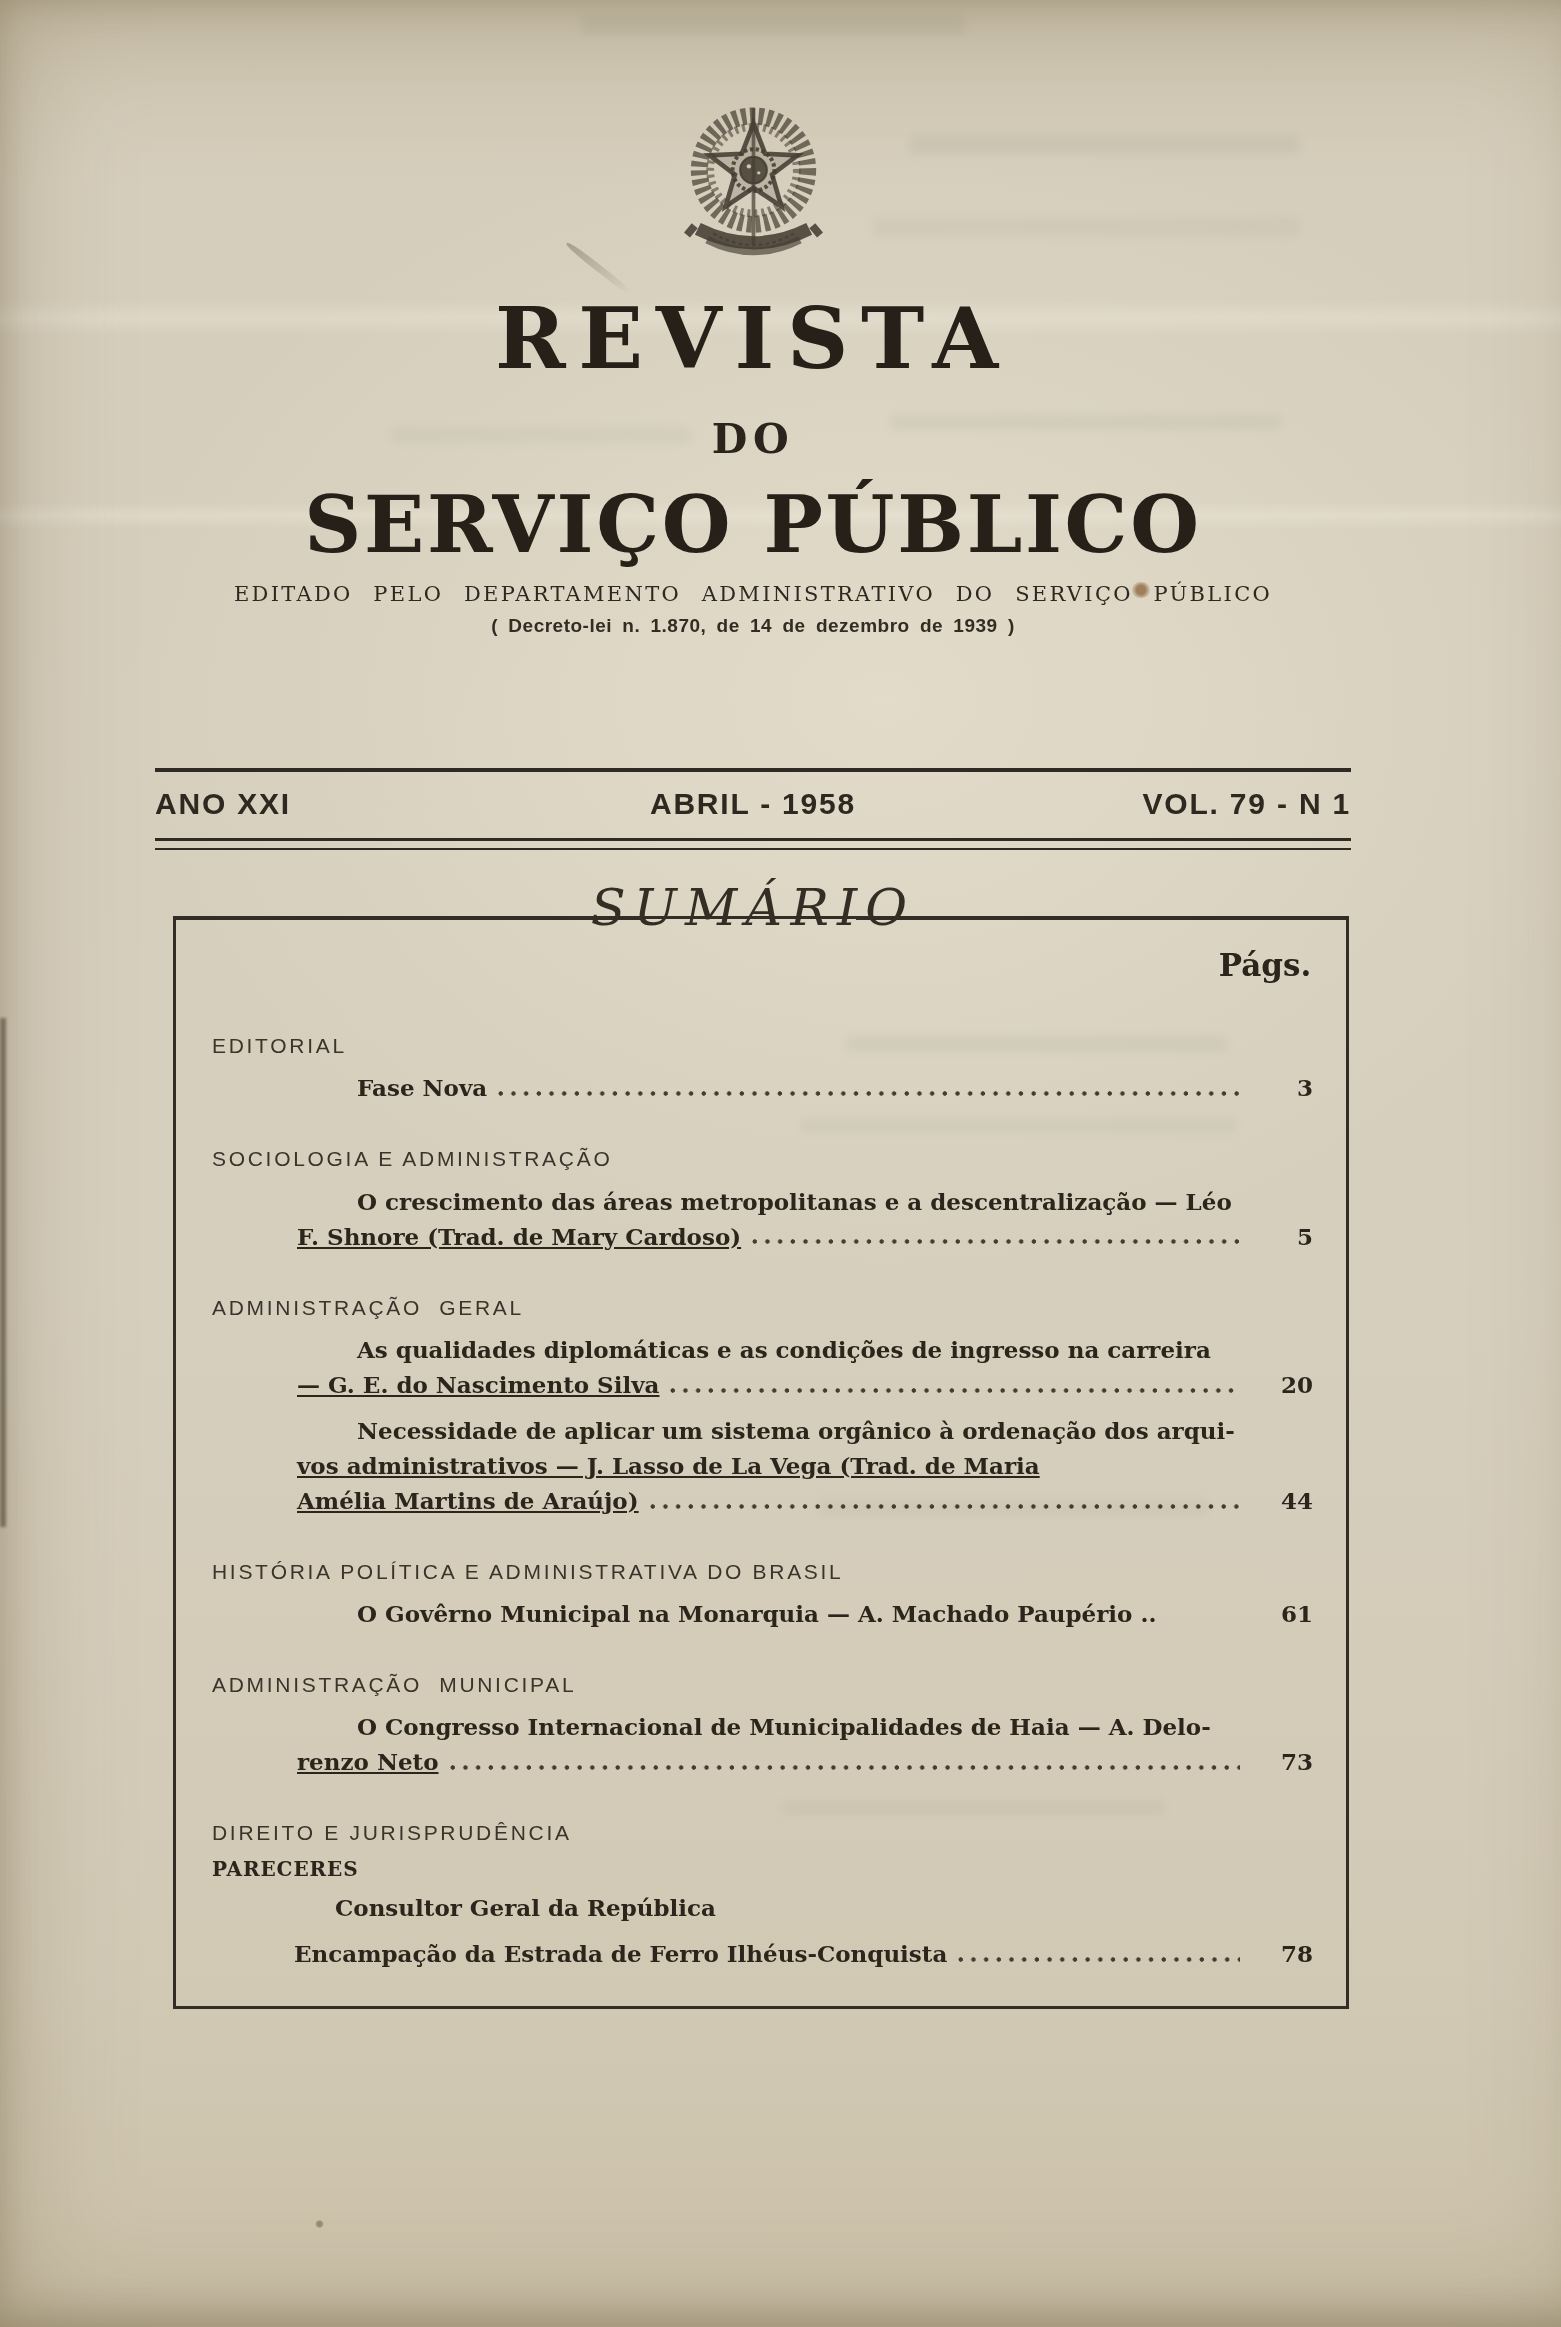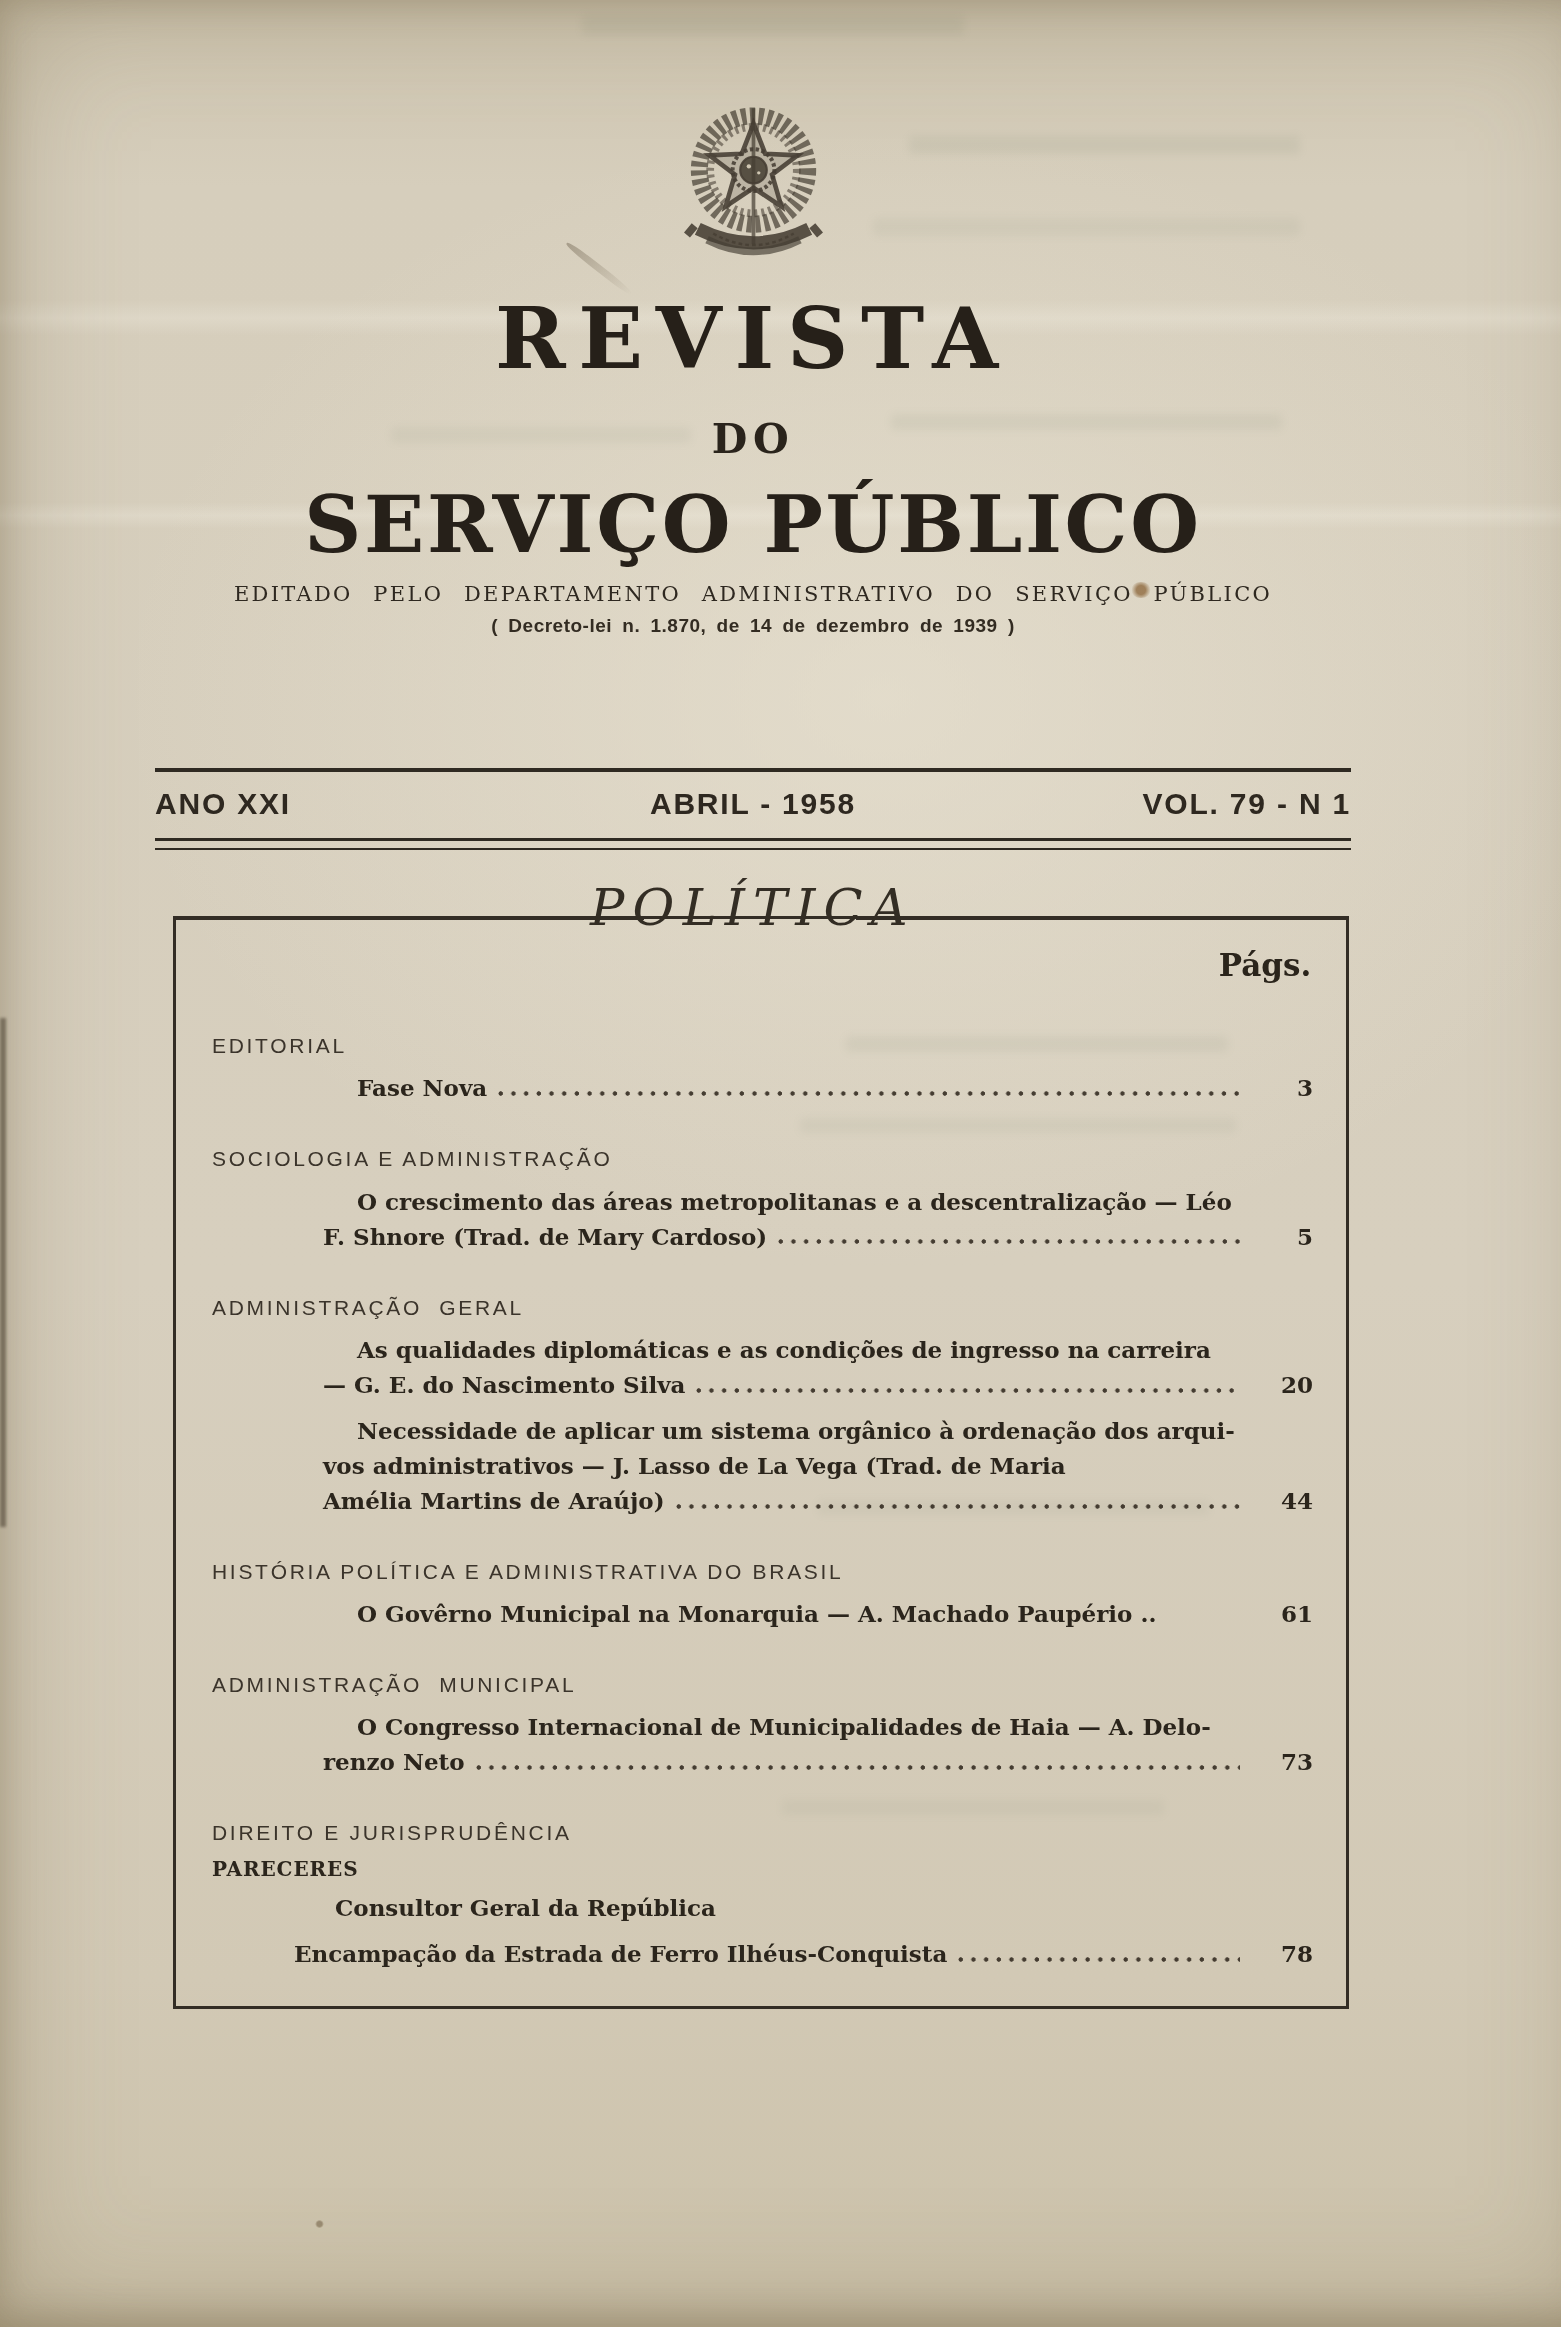--- a/index.html
+++ b/index.html
@@ -62,21 +62,21 @@
   .section-title{
     font-family:"Liberation Sans",sans-serif;font-weight:400;font-size:21px;line-height:35px;
     letter-spacing:2.7px;color:#3b342b;white-space:pre;
   }
   .section-subheading{margin-top:5.5px;font-weight:bold;font-size:20px;line-height:27px;letter-spacing:0.9px;color:#2b251c;}
   .entry{margin-top:7.3px;}
   .entry + .entry{margin-top:11px;}
   .line{display:flex;align-items:flex-end;line-height:35px;}
   .line-text{white-space:pre;font-weight:bold;font-size:23px;color:#2b251c;}
   .line:first-child .line-text{margin-left:145px;}
-  .line + .line .line-text{margin-left:111px;}
+  .line + .line .line-text{margin-left:85px;text-decoration:underline;}
   .entry.co .line:first-child .line-text{margin-left:123px;}
   .entry.out .line:first-child .line-text{margin-left:82px;}
   .leader{flex:1;align-self:flex-end;height:9px;margin:0 12.7px 7.3px 11px;
     background-image:radial-gradient(circle at 2.7px 4.5px, rgba(48,40,30,.88) 1.9px, rgba(48,40,30,0) 2.5px);
     background-size:12.7px 9px;background-repeat:repeat-x;}
   .spacer{flex:1;}
   .pageno{width:60px;text-align:right;font-weight:bold;font-size:23px;color:#2b251c;}
 </style>
 </head>
 <body>
@@ -131,21 +131,21 @@
     <div class="rt"></div>
     <div class="row">
       <div class="c1">ANO XXI</div>
       <div class="c2">ABRIL - 1958</div>
       <div class="c3">VOL. 79 - N 1</div>
     </div>
     <div class="rb1"></div>
     <div class="rb2"></div>
   </div>
 
-  <div class="sumario-title">POLÍTICA</div>
+  <div class="sumario-title">SUMÁRIO</div>
   <div class="rule-sum left"></div>
   <div class="rule-sum right"></div>
 
   <div class="tocbox">
     <div class="pags">Págs.</div>
     <div>
   <div class="section first">
     <div class="section-title">EDITORIAL</div>
 
     <div class="entries">

